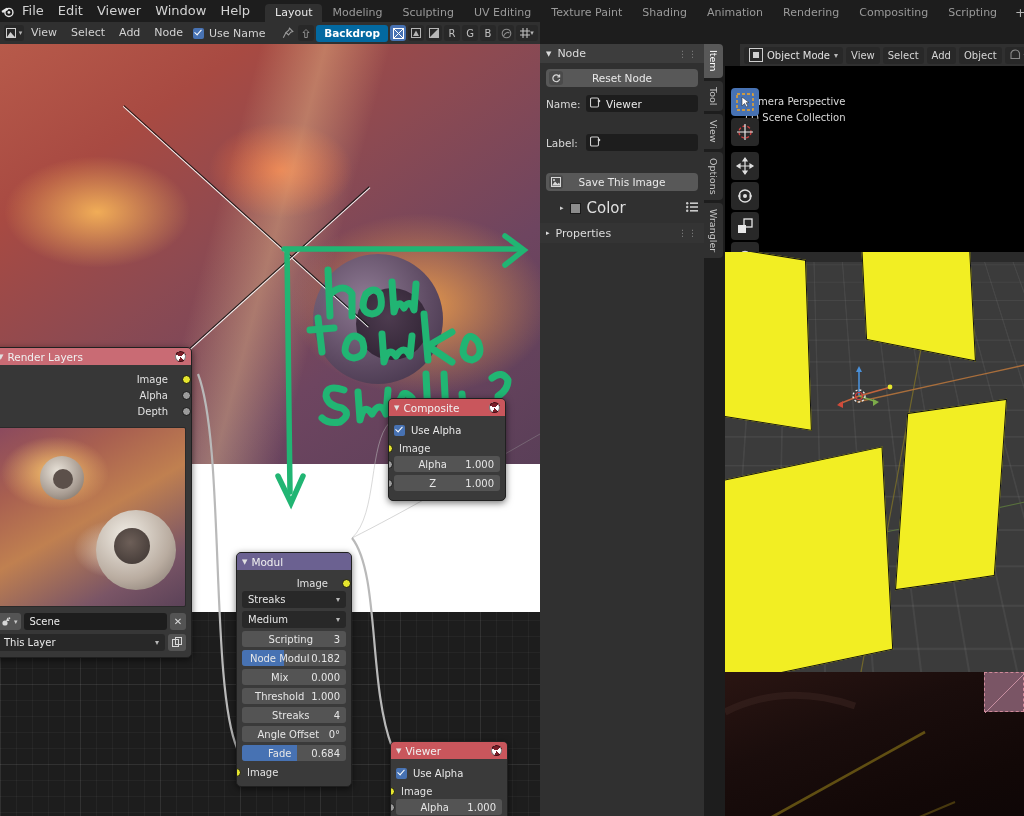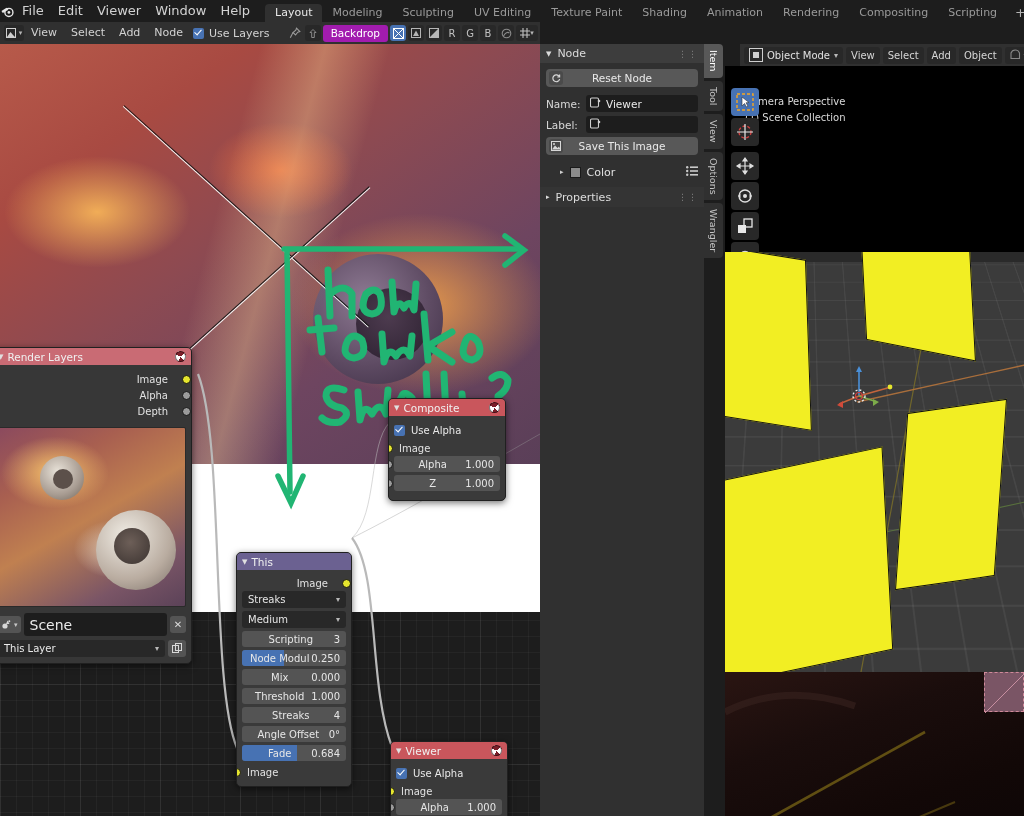--- a/index.html
+++ b/index.html
@@ -23,22 +23,22 @@
     background:#303030; display:flex; align-items:center; padding-left:4px; }
   .hdr-btn{ font-size:11px; color:#d2d2d2; padding:0 7px; line-height:22px; white-space:nowrap; }
   .ico-sel{ display:inline-flex; align-items:center; gap:2px; padding:0 3px; }
   .chk{ width:11px; height:11px; border-radius:2px; background:#4772b3; display:inline-block;
     position:relative; vertical-align:-1px; }
   .chk::after{ content:""; position:absolute; left:3px; top:0.5px; width:3px; height:6px;
     border:solid #fff; border-width:0 1.6px 1.6px 0; transform:rotate(42deg); }
   .hdr-right{ margin-left:auto; display:flex; align-items:center; gap:2px; padding-right:2px; }
   .sq-btn{ width:16px; height:16px; border-radius:3px; background:#282828; display:flex;
     align-items:center; justify-content:center; color:#c0c0c0; font-size:10px; }
-  .backdrop-btn{ background:#a21caf; color:#fff; font-size:10.5px; padding:0 8px; height:17px;
-    line-height:17px; border-radius:3px; }
+  .backdrop-btn{ background:#0369a1; color:#fff; font-size:10.5px; padding:0 8px; height:17px;
+    line-height:17px; border-radius:3px;font-weight:bold; }
 
   
   .node-canvas{ position:absolute; left:0; top:44px; width:540px; height:772px;
     background:#1d1d1d; overflow:hidden; }
   .grid{ position:absolute; inset:0;
     background-image:
       linear-gradient(to right, rgba(255,255,255,.035) 1px, transparent 1px),
       linear-gradient(to bottom, rgba(255,255,255,.035) 1px, transparent 1px),
       linear-gradient(to right, rgba(255,255,255,.055) 1px, transparent 1px),
       linear-gradient(to bottom, rgba(255,255,255,.055) 1px, transparent 1px);
@@ -96,28 +96,28 @@
   .np-section{ background:#303030; }
   .np-title{ height:19px; display:flex; align-items:center; padding:0 6px; font-size:11px;
     color:#dcdcdc; background:#3d3d3d; }
   .np-title .tri{ font-size:7px; margin-right:6px; }
   .np-title .dots{ margin-left:auto; color:#7a7a7a; font-size:9px; letter-spacing:1px; }
   .np-inner{ padding:6px; }
   .np-btn{ height:18px; border-radius:4px; background:#585858; display:flex; align-items:center;
     justify-content:center; font-size:10.5px; color:#eaeaea; position:relative; margin-bottom:8px; }
   .np-btn .lead{ position:absolute; left:3px; top:2px; width:14px; height:14px; border-radius:3px;
     background:#4a4a4a; display:flex; align-items:center; justify-content:center; font-size:9px; color:#d5d5d5; }
-  .np-field{ display:flex; align-items:center; margin-bottom:4px; }
+  .np-field{ display:flex; align-items:center; margin-bottom:22px; }
   .np-field .cap{ font-size:10.5px; color:#d8d8d8; width:40px; }
   .np-field .inp{ flex:1; height:17px; border-radius:3px; background:#1d1d1d; display:flex;
     align-items:center; padding:0 4px; gap:5px; font-size:10.5px; color:#eaeaea; }
   .np-color{ display:flex; align-items:center; padding-left:14px; height:18px; gap:6px; }
   .np-color .tri{ font-size:7px; color:#cfcfcf; }
   .np-color .sw{ width:11px; height:11px; background:#8c8c8c; border:1px solid #1a1a1a; }
-  .np-color .txt{ font-size:11px; color:#e0e0e0; }
+  .np-color .txt{ font-size:15px; color:#e0e0e0; }
   .np-color .listico{ margin-left:auto; color:#c9c9c9; font-size:10px; letter-spacing:0; }
   .np-props{ height:20px; display:flex; align-items:center; padding:0 6px; font-size:11px;
     color:#dcdcdc; background:#343434; }
   .np-props .dots{ margin-left:auto; color:#7a7a7a; font-size:9px; letter-spacing:1px; }
 
   .np-tabs{ position:absolute; left:704px; top:44px; width:21px; height:772px; background:#1d1d1d; }
   .np-tab{ width:19px; background:#303030; color:#c5c5c5; font-size:9.5px;
     writing-mode:vertical-rl; text-orientation:mixed; display:flex; align-items:center;
     justify-content:center; border-radius:0 4px 4px 0; margin-bottom:3px; padding:6px 0; }
   .np-tab.active{ background:#585858; color:#fff; }
@@ -193,21 +193,21 @@
         <path d="M1 9 L4.5 4 L7 7 L9 9 Z" fill="#cfcfcf"></path>
       </svg>
       <span style="font-size:7px;margin-left:1px;color:#b5b5b5;">▾</span>
     </div>
     <div class="hdr-btn">View</div>
     <div class="hdr-btn">Select</div>
     <div class="hdr-btn">Add</div>
     <div class="hdr-btn">Node</div>
     <div class="ico-sel">
       <span class="chk"></span>
-      <span style="font-size:11px;color:#d2d2d2;margin-left:3px;">Use Layers</span>
+      <span style="font-size:11px;color:#d2d2d2;margin-left:3px;">Use Name</span>
     </div>
     <div class="hdr-right">
       <div style="width:16px;height:16px;display:flex;align-items:center;justify-content:center;">
         <svg width="12" height="12" viewBox="0 0 12 12">
             <path d="M7.5 1.2 L10.8 4.5 L8.8 5.2 L6.5 8 L4 5.5 L6.8 3.2 Z" fill="none" stroke="#9a9a9a" stroke-width="1.1"></path>
             <path d="M4 5.5 L1.3 10.7" stroke="#9a9a9a" stroke-width="1.1"></path>
           </svg>
       </div>
       <div class="sq-btn">
         <svg width="10" height="11" viewBox="0 0 10 11">
@@ -312,63 +312,63 @@
         </div>
         <div style="display:flex;align-items:center;gap:3px;margin-bottom:4px;">
           <div style="height:17px;border-radius:3px;background:#545454;display:flex;align-items:center;padding:0 3px;gap:2px;">
             <svg width="11" height="11" viewBox="0 0 11 11">
                 <circle cx="4" cy="7" r="2.6" fill="#d8d8d8"></circle>
                 <path d="M6.5 1.5 L8.5 5 L5 5 Z" fill="#d8d8d8"></path>
                 <circle cx="8.3" cy="2.2" r="1" fill="#d8d8d8"></circle>
               </svg>
             <span style="font-size:7px;color:#c8c8c8;">▾</span>
           </div>
-          <div style="flex:1;height:23px;border-radius:3px;background:#1d1d1d;display:flex;align-items:center;padding:0 6px;font-size:14px;color:#eaeaea;">Scene</div>
+          <div style="flex:1;height:17px;border-radius:3px;background:#1d1d1d;display:flex;align-items:center;padding:0 6px;font-size:10px;color:#eaeaea;">Scene</div>
           <div style="width:16px;height:17px;border-radius:3px;background:#545454;display:flex;align-items:center;justify-content:center;font-size:10px;color:#dcdcdc;">✕</div>
         </div>
         <div style="display:flex;align-items:center;gap:3px;">
           <div style="flex:1;height:17px;border-radius:3px;background:#282828;display:flex;align-items:center;padding:0 6px;font-size:10px;color:#eaeaea;">
             <span>This Layer</span>
             <span style="margin-left:auto;font-size:8px;color:#b8b8b8;">▾</span>
           </div>
           <div style="width:18px;height:17px;border-radius:3px;background:#545454;display:flex;align-items:center;justify-content:center;">
             <svg width="11" height="11" viewBox="0 0 11 11">
                 <rect x="0.5" y="2.5" width="6" height="7" fill="none" stroke="#d8d8d8"></rect>
                 <rect x="3.5" y="0.5" width="6" height="7" fill="none" stroke="#d8d8d8"></rect>
               </svg>
           </div>
         </div>
       </div>
     </div>
 
     <div class="node" style="left:236px; top:508px; width:116px;">
       <div class="node-head" style="background:#6b6191;">
         <span class="tri">▼</span>
-        <span>This</span>
+        <span>Modul</span>
       </div>
       <div class="node-body" style="padding-top:5px;">
         <div class="outrow">
           <span>Image</span>
           <span class="sock img" style="margin-left:4px;position:relative;right:-10px;"></span>
         </div>
         <div class="dropdown">
           <span>Streaks</span>
           <span class="caret">▾</span>
         </div>
         <div class="dropdown">
           <span>Medium</span>
           <span class="caret">▾</span>
         </div>
         <div class="widget">
           <span class="lbl">Scripting</span>
           <span class="val">3</span>
         </div>
         <div class="widget sliderfill f25">
           <span class="lbl">Node Modul</span>
-          <span class="val">0.250</span>
+          <span class="val">0.182</span>
         </div>
         <div class="widget">
           <span class="lbl">Mix</span>
           <span class="val">0.000</span>
         </div>
         <div class="widget">
           <span class="lbl">Threshold</span>
           <span class="val">1.000</span>
         </div>
         <div class="widget">

